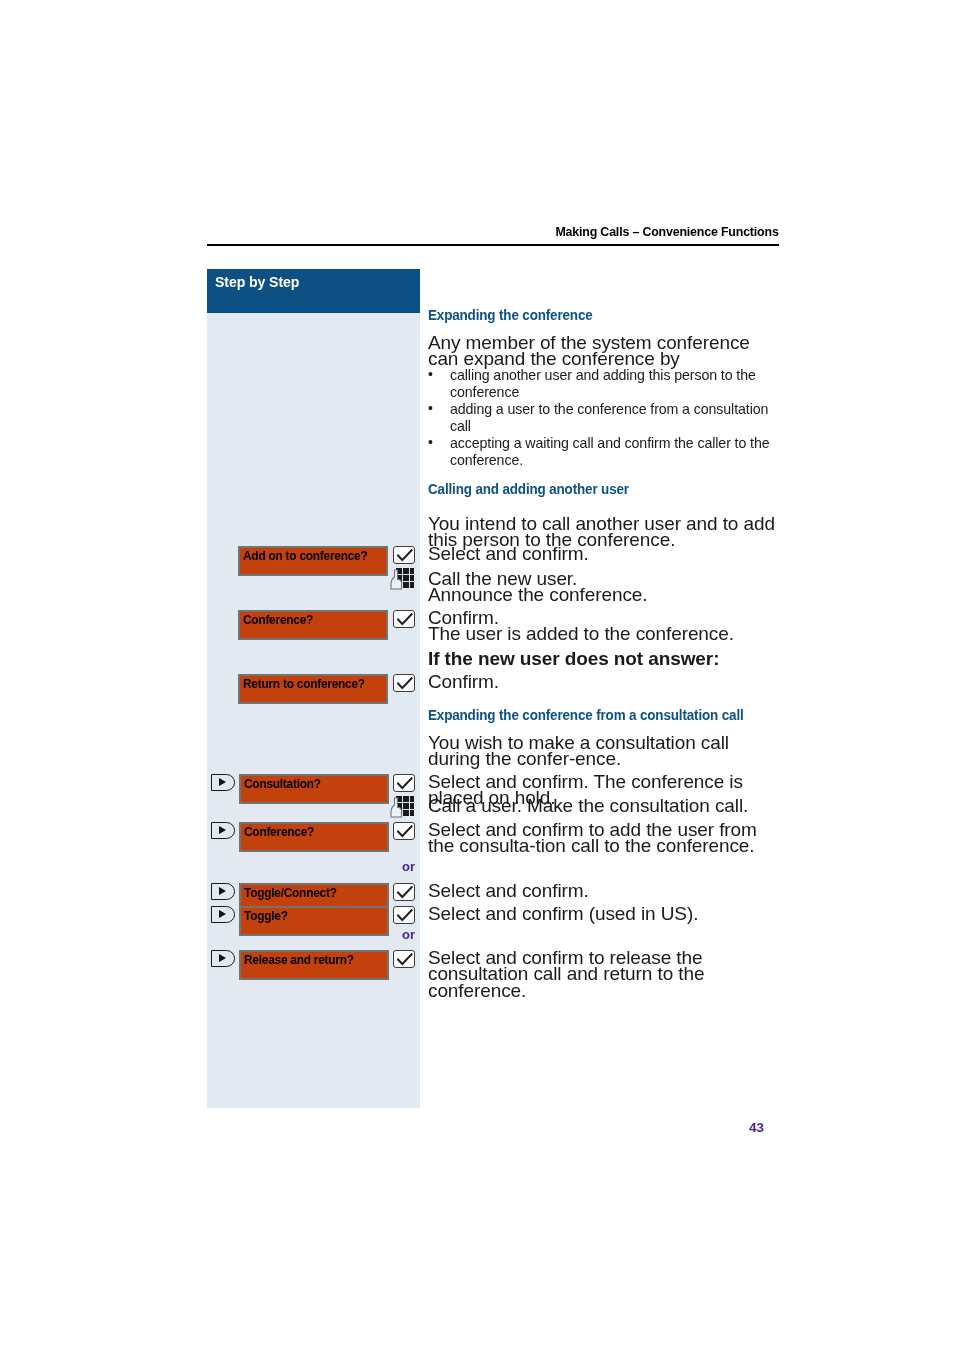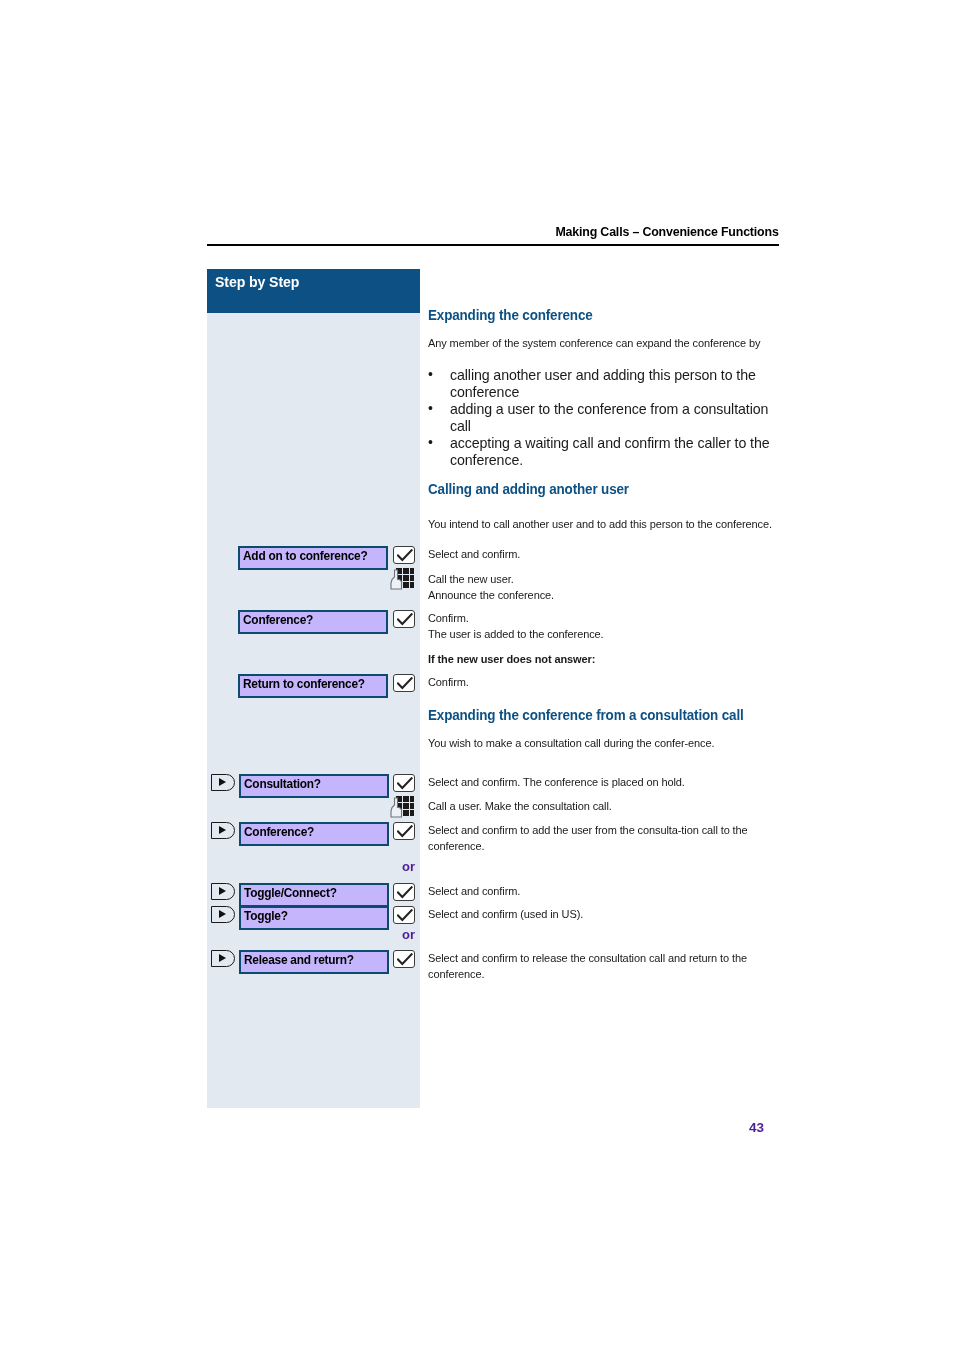--- a/index.html
+++ b/index.html
@@ -93,21 +93,21 @@
     color: #0d5184;
     font-size: 14px;
     font-weight: bold;
     letter-spacing: -0.15px;
     line-height: 1.2;
     transform: scaleX(0.96);
     transform-origin: left top;
     white-space: nowrap;
   }
   .para {
-    font-size: 11px;
+    font-size: 19px;
     line-height: 16.3px;
     color: #1a1a1a;
     letter-spacing: -0.1px;
   }
   .para.bold { font-weight: bold; }
 
   ul.bullets {
     margin: 0;
     padding: 0;
     list-style: none;
@@ -147,24 +147,24 @@
     width: 0;
     height: 0;
     border-left: 7px solid #111111;
     border-top: 4.5px solid transparent;
     border-bottom: 4.5px solid transparent;
   }
 
   .disp-field {
     position: absolute;
     width: 150px;
-    height: 24px;
+    height: 30px;
     box-sizing: border-box;
-    background: #c4b5fd;
-    border: 2px solid #0c4a6e;
+    background: #c2410c;
+    border: 2px solid #737373;
   }
   .disp-field .lbl {
     position: absolute;
     left: 3px;
     top: 1px;
     font-size: 12.4px;
     font-weight: bold;
     color: #000000;
     letter-spacing: -0.25px;
     white-space: nowrap;

